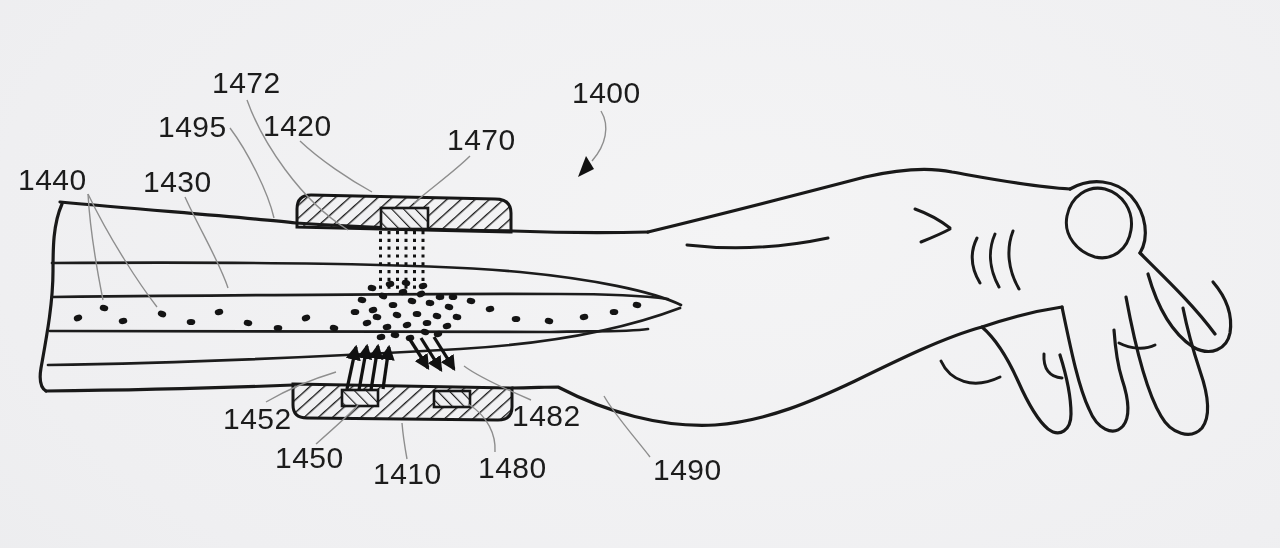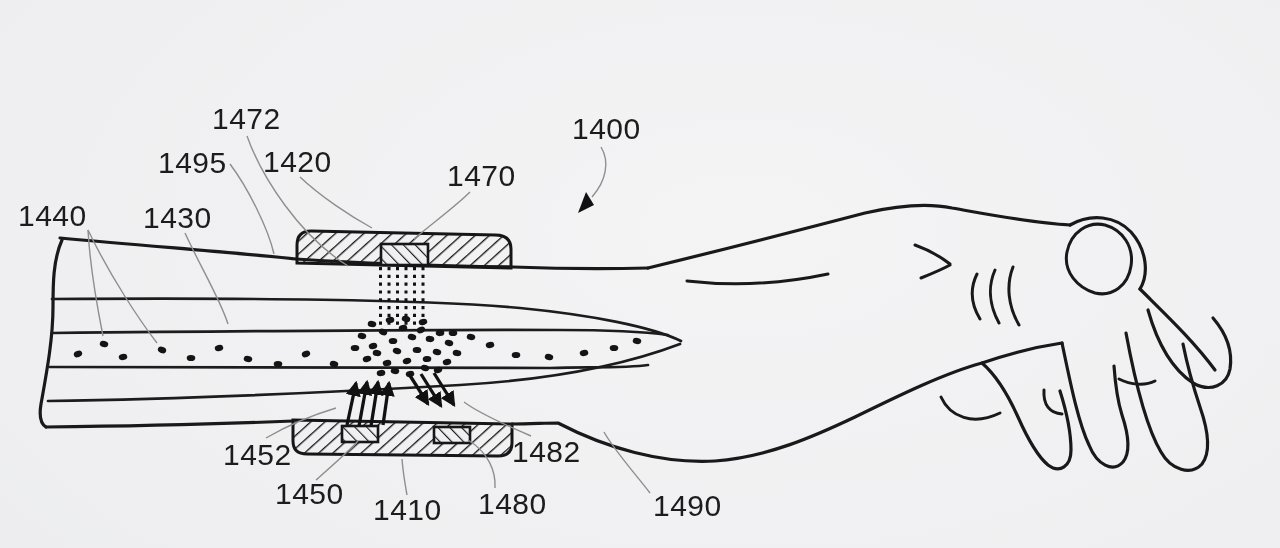--- a/index.html
+++ b/index.html
@@ -1,21 +1,21 @@
 <!DOCTYPE html>
 <html><head>
 <meta charset="utf-8">
 <style>
   html,body{margin:0;padding:0;}
   body{
     width:1280px;height:548px;overflow:hidden;
     background:radial-gradient(130% 170% at 58% 42%, #f4f4f5 0%, #efeff1 45%, #e9eaec 75%, #e2e3e6 100%);
     font-family:"Liberation Sans", sans-serif;
   }
-  .fig-wrap{position:relative;width:1280px;height:455px;margin-top:36px;}
+  .fig-wrap{position:relative;width:1280px;height:455px;}
   svg{position:absolute;left:0;top:0;}
   text.ref{
     font-family:"Liberation Sans", sans-serif;
     font-size:30px;
     fill:#1c1c1c;
     letter-spacing:0.5px;
   }
 </style>
 </head>
 <body>

